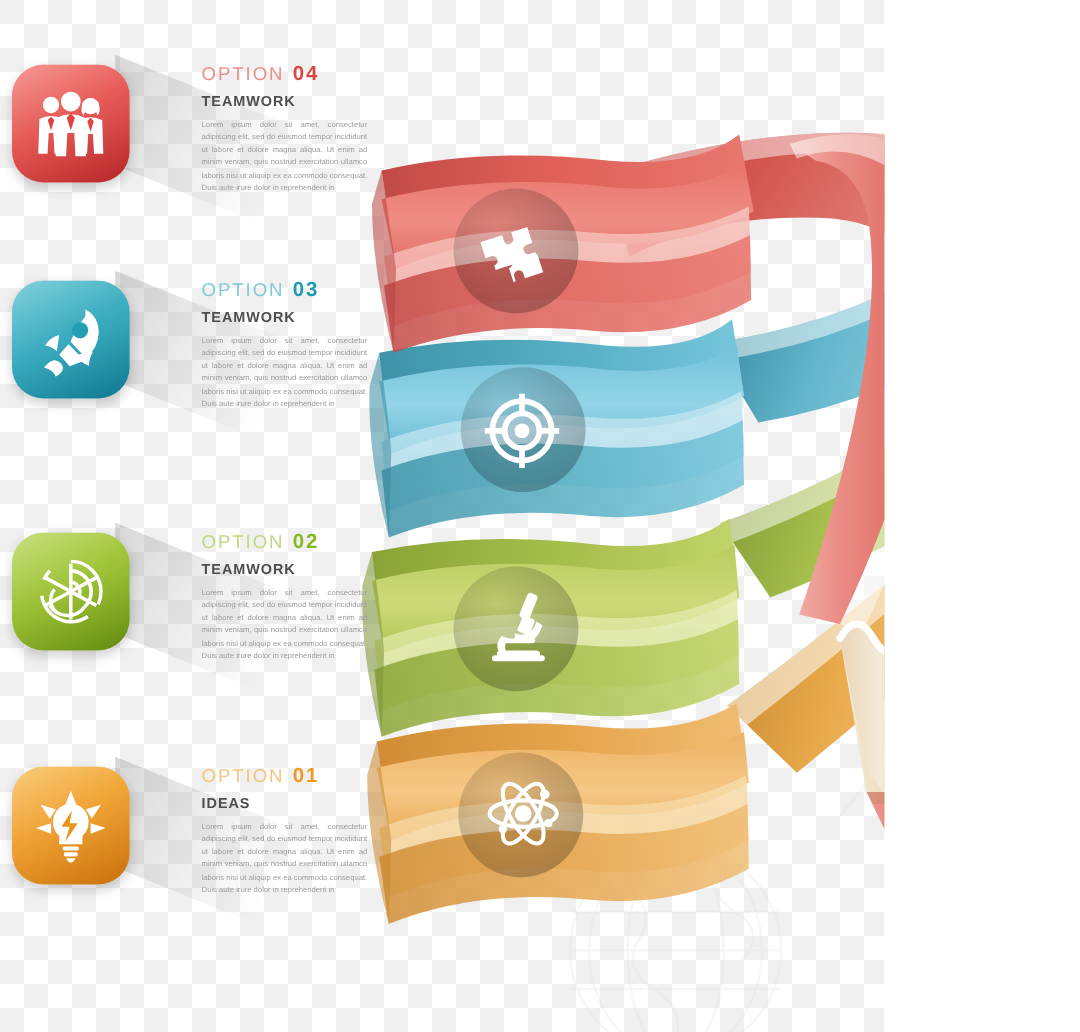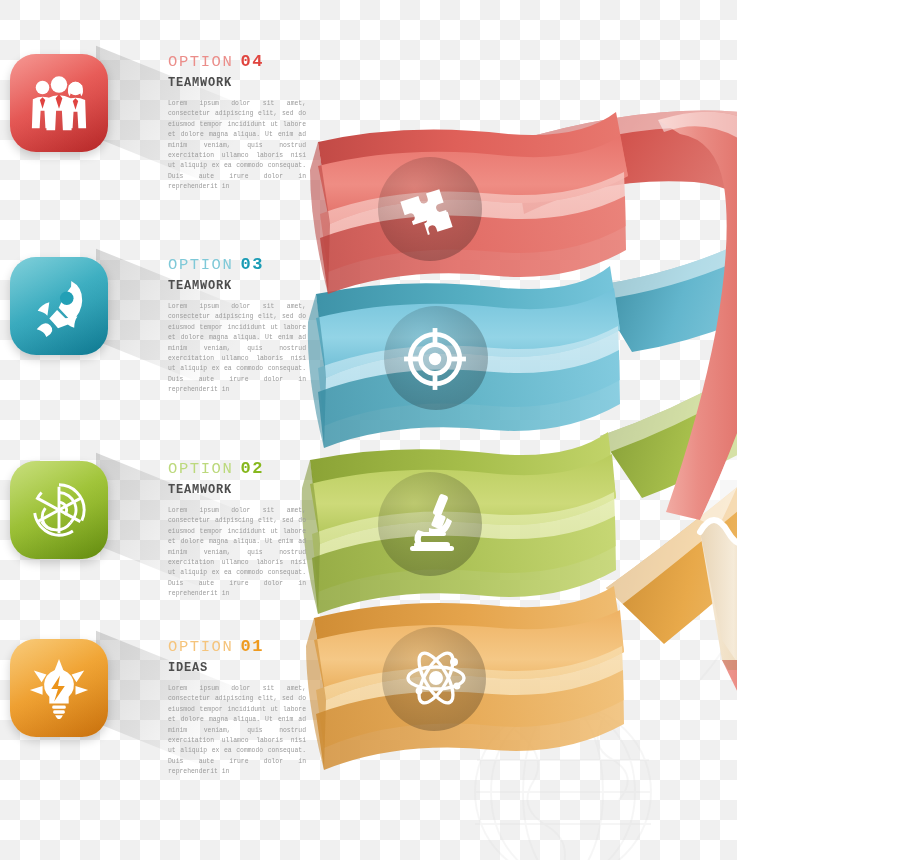--- a/index.html
+++ b/index.html
@@ -5,21 +5,21 @@
   html, body {
     margin: 0;
     padding: 0;
     background: #ffffff;
   }
   #stage {
     position: relative;
     width: 737px;
     height: 860px;
     overflow: hidden;
-    font-family: Liberation Mono, monospace;
+    font-family: Liberation Sans, sans-serif;
     background:
       repeating-conic-gradient(#ffffff 0% 25%, #f0f0f0 0% 50%) 0 0 / 40px 40px;
   }
 
   
   .watermark {
     position: absolute;
     opacity: 0.22;
     pointer-events: none;
   }
@@ -406,21 +406,21 @@
     </div>
     <div class="opt-text">
       <div class="opt-head">
         <span class="opt-word" style="color:#eb8e8a;">OPTION</span><span class="opt-num" style="color:#e0453f;">04</span>
       </div>
       <div class="opt-title">TEAMWORK</div>
       <div class="opt-body">Lorem ipsum dolor sit amet, consectetur adipiscing elit, sed do eiusmod tempor incididunt ut labore et dolore magna aliqua. Ut enim ad minim veniam, quis nostrud exercitation ullamco laboris nisi ut aliquip ex ea commodo consequat. Duis aute irure dolor in reprehenderit in</div>
     </div>
   </div>
 
-  <div class="option-row" style="top:251px;padding-left:19px;">
+  <div class="option-row" style="top:228px;padding-left:19px;">
     <div class="tile-shadow"></div>
     <div class="icon-tile" style="background: linear-gradient(160deg,#35b3c4 0%, #23a0b6 55%, #0f85a0 100%);">
       <svg viewBox="0 0 64 64">
         <g fill="#ffffff">
           <path d="M44 6 q12 6 12 20 q0 12 -10 22 l-14 -14 q6 -14 12 -22 q0 0 0 -6z" transform="rotate(2 40 25)"></path>
           <path d="M30 36 L44 50 L31 55 q-5 -6 -9 -10z"></path>
           <path d="M22 28 q-8 2 -12 9 q6 1 10 5z"></path>
           <path d="M38 44 q2 8 9 11 q1 -7 5 -11z" transform="rotate(-8 44 50)"></path>
           <path d="M9 56 q8 -10 14 -4 q6 6 -4 12 q-2 -6 -10 -8z"></path>
         </g>
@@ -429,21 +429,21 @@
     </div>
     <div class="opt-text">
       <div class="opt-head">
         <span class="opt-word" style="color:#7fc9d8;">OPTION</span><span class="opt-num" style="color:#1b9cb5;">03</span>
       </div>
       <div class="opt-title">TEAMWORK</div>
       <div class="opt-body">Lorem ipsum dolor sit amet, consectetur adipiscing elit, sed do eiusmod tempor incididunt ut labore et dolore magna aliqua. Ut enim ad minim veniam, quis nostrud exercitation ullamco laboris nisi ut aliquip ex ea commodo consequat. Duis aute irure dolor in reprehenderit in</div>
     </div>
   </div>
 
-  <div class="option-row" style="top:455px;">
+  <div class="option-row" style="top:438px;">
     <div class="tile-shadow"></div>
     <div class="icon-tile" style="background: linear-gradient(160deg,#a7cb30 0%, #8fb81f 55%, #6d9a10 100%);">
       <svg viewBox="0 0 64 64">
         <g fill="none" stroke="#ffffff" stroke-width="3">
           <path d="M32 6 a26 26 0 0 1 0 52 a26 26 0 0 1 -18 -44" stroke-dasharray="52 14"></path>
           <path d="M32 14 a18 18 0 0 1 12 31"></path>
           <path d="M14 44 a18 18 0 0 0 30 1"></path>
           <path d="M20 50 a14 14 0 0 1 -2 -20"></path>
           <path d="M32 24 a8 8 0 0 1 6 13"></path>
           <line x1="32" y1="8" x2="32" y2="56"></line>

